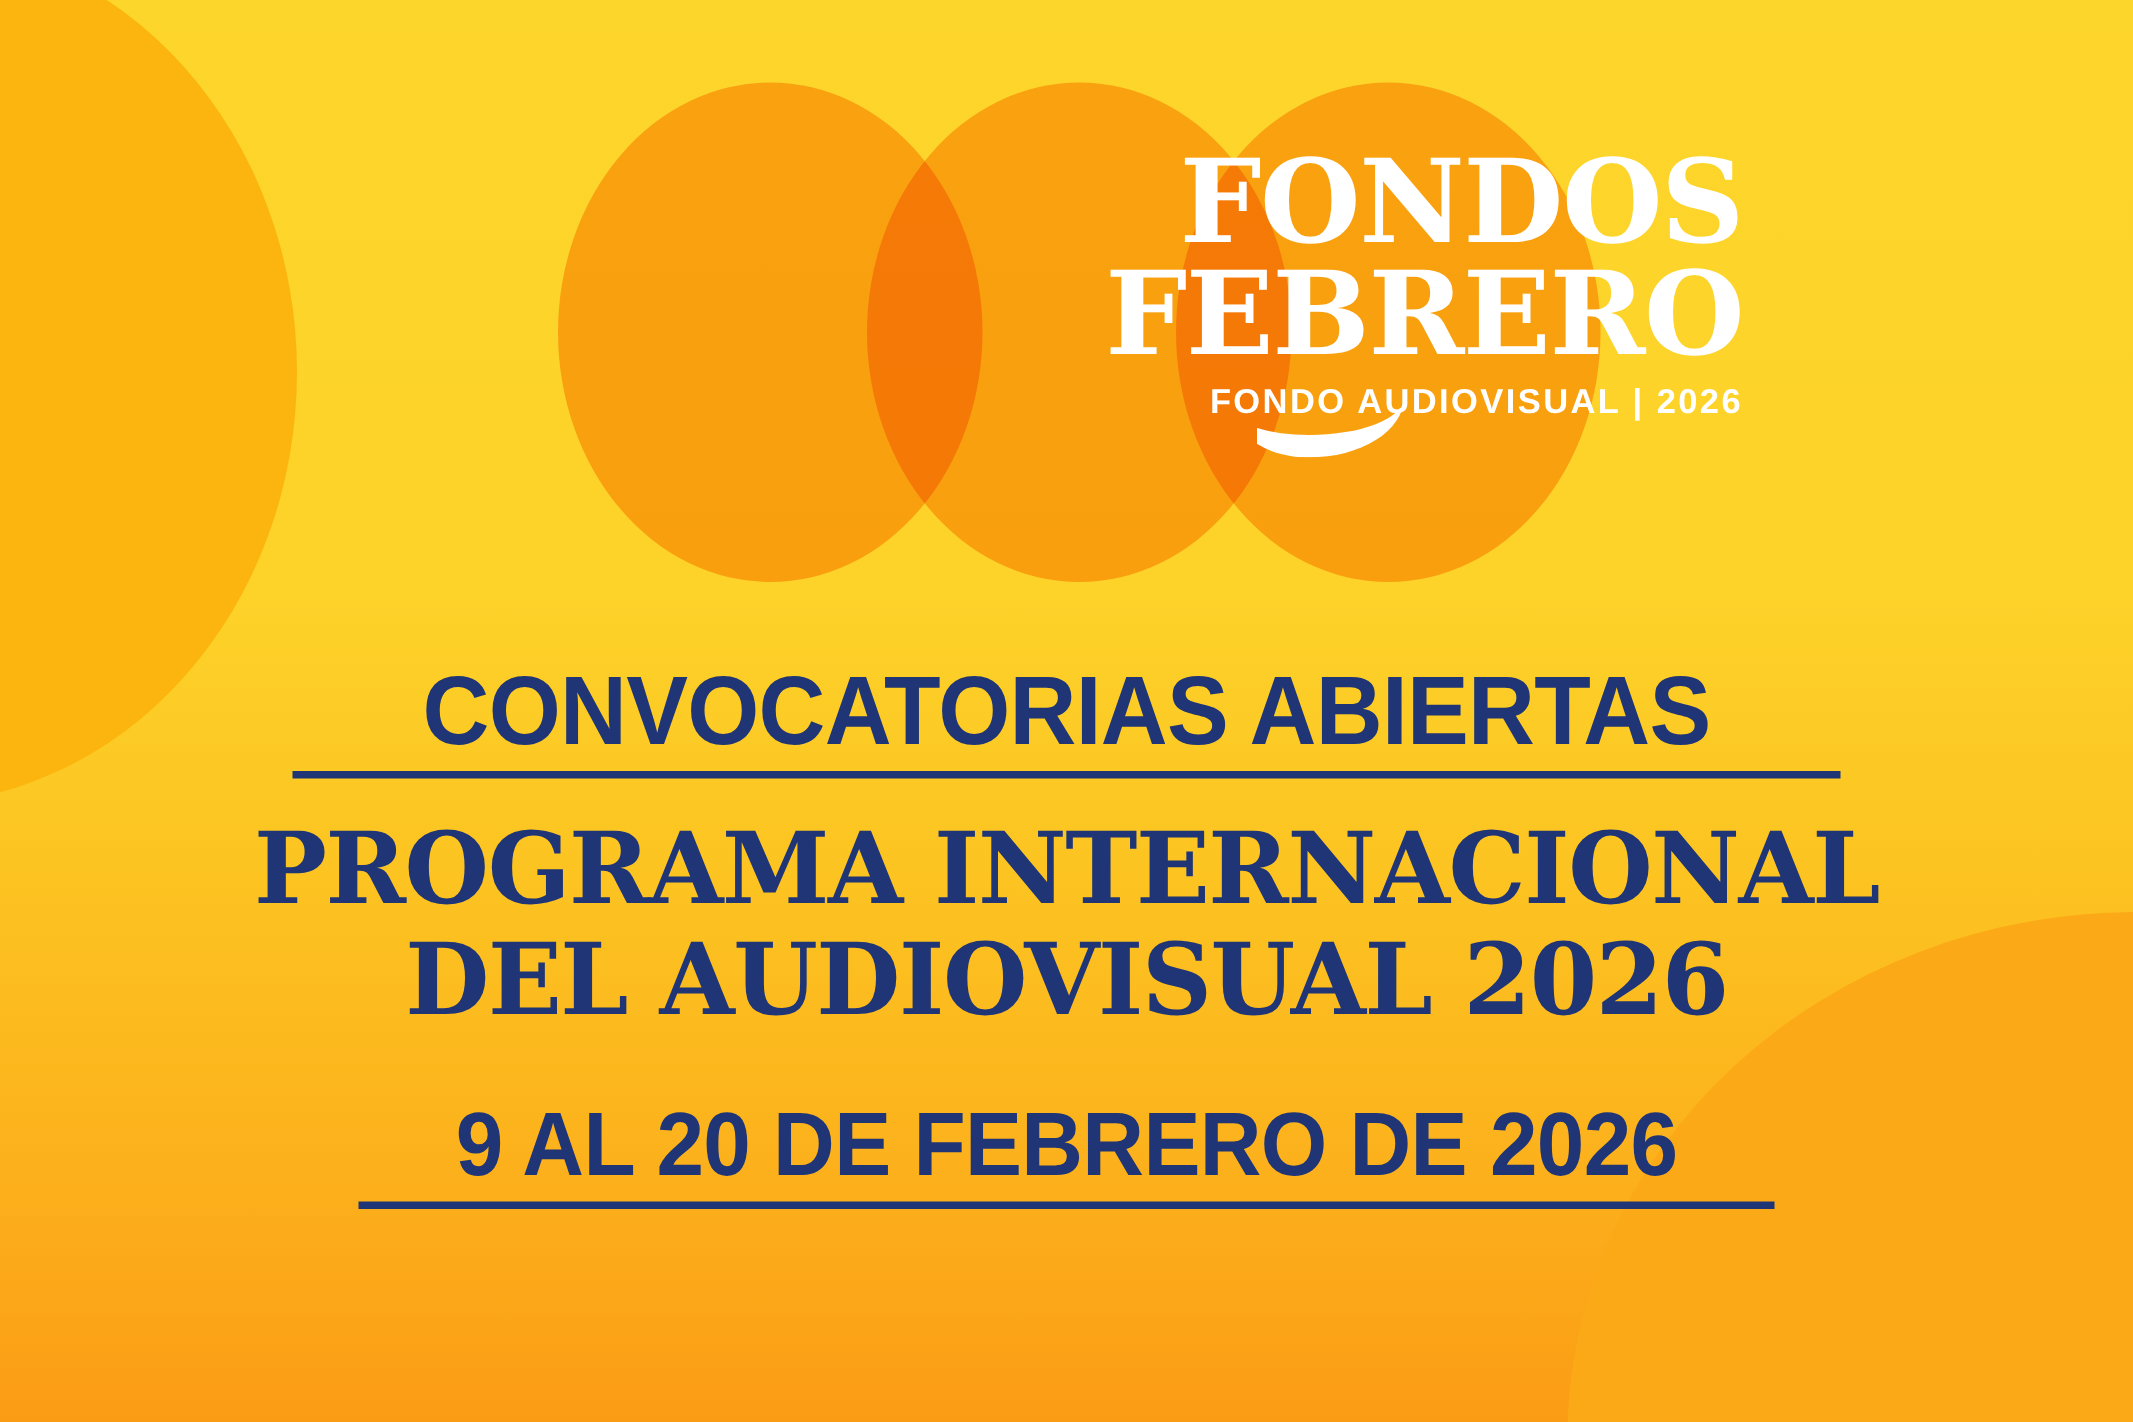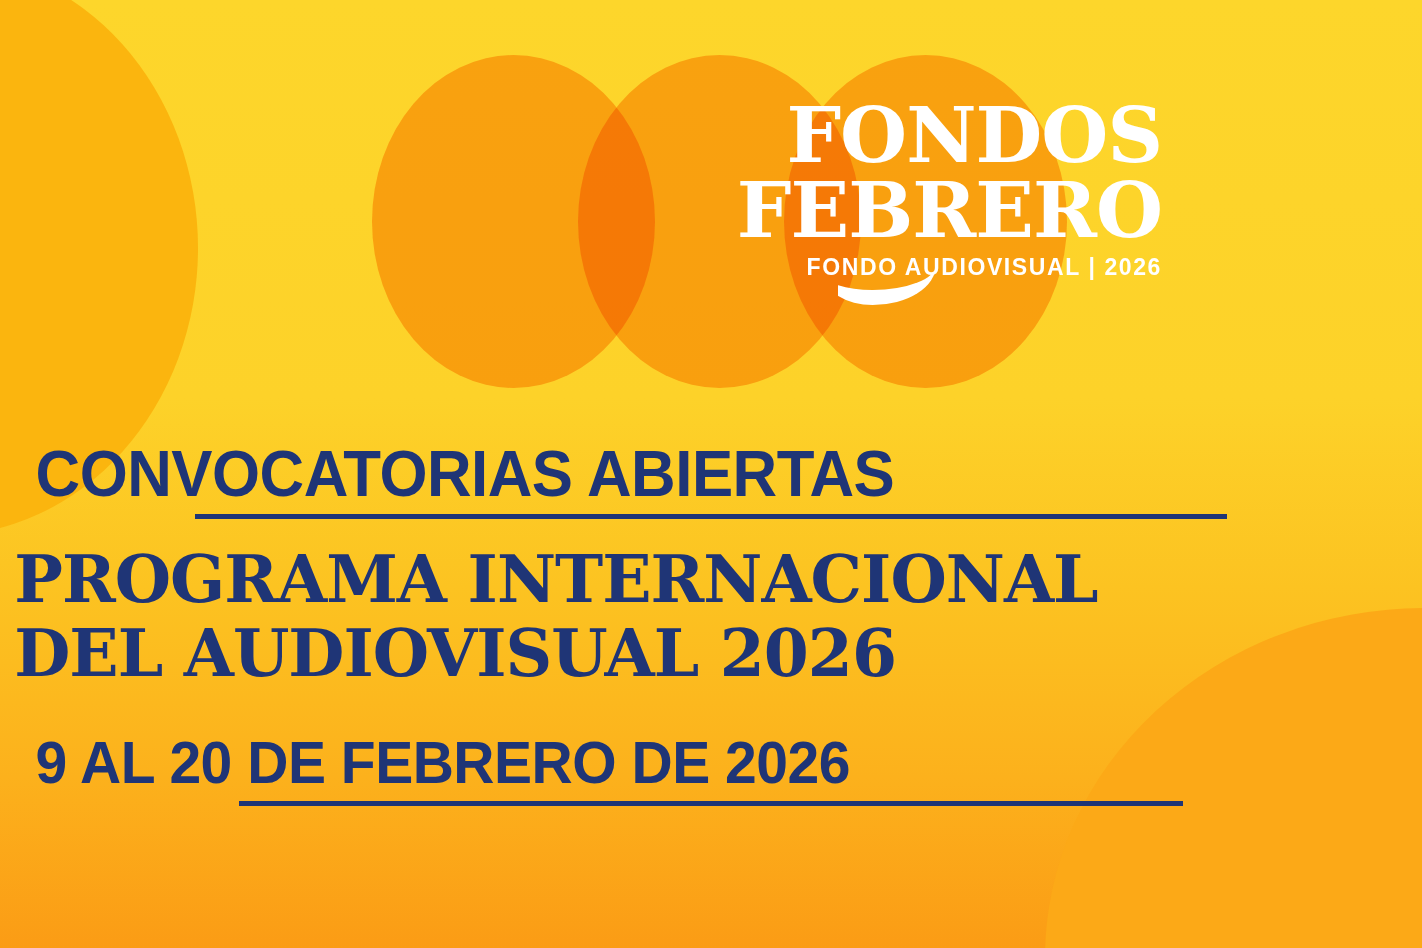--- a/index.html
+++ b/index.html
@@ -118,21 +118,21 @@
     margin-top: 7px;
     margin-left: -94px;
   }
 
   
   #headline-block {
     position: absolute;
     left: 0;
     top: 440px;
     width: 1422px;
-    text-align: left;
+    text-align: center;
   }
 
   #kicker {
     display: block;
     color: #1F3576;
     font-family: "Liberation Sans", sans-serif;
     font-weight: bold;
     font-size: 65px;
     line-height: 1.04;
     letter-spacing: -0.5px;

